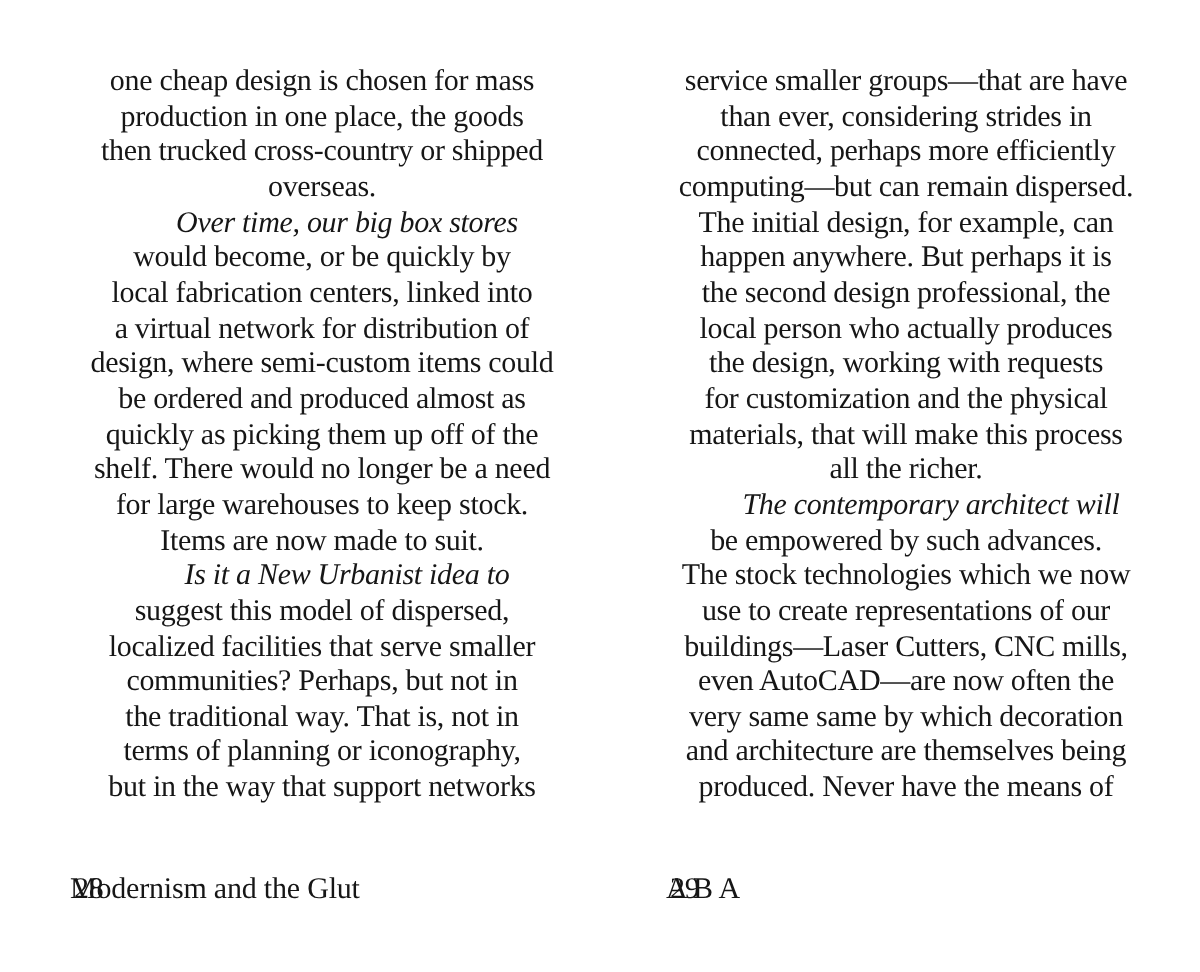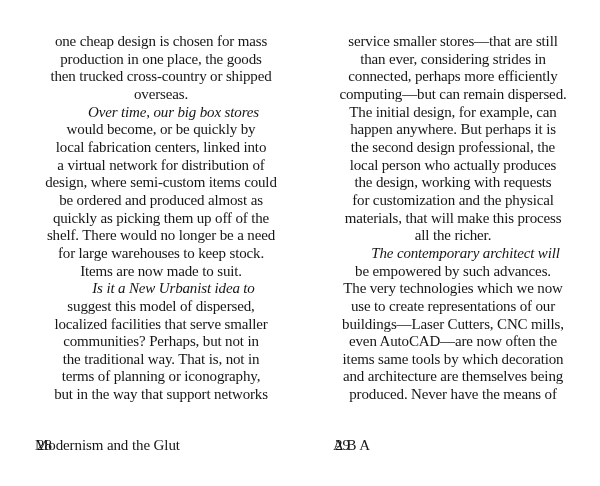--- a/index.html
+++ b/index.html
@@ -85,39 +85,39 @@
       <div class="line">but in the way that support networks</div>
     </div>
     <div class="footer">
       <span class="pagenum">28</span>
       <span class="running-title">Modernism and the Glut</span>
     </div>
   </div>
 
   <div class="page right">
     <div class="text-block">
-      <div class="line">service smaller stores—that are still</div>
+      <div class="line">service smaller groups—that are have</div>
       <div class="line">than ever, considering strides in</div>
       <div class="line">connected, perhaps more efficiently</div>
       <div class="line">computing—but can remain dispersed.</div>
       <div class="line">The initial design, for example, can</div>
       <div class="line">happen anywhere. But perhaps it is</div>
       <div class="line">the second design professional, the</div>
       <div class="line">local person who actually produces</div>
       <div class="line">the design, working with requests</div>
       <div class="line">for customization and the physical</div>
       <div class="line">materials, that will make this process</div>
       <div class="line">all the richer.</div>
       <div class="line indent">The contemporary architect will</div>
       <div class="line">be empowered by such advances.</div>
-      <div class="line">The very technologies which we now</div>
+      <div class="line">The stock technologies which we now</div>
       <div class="line">use to create representations of our</div>
       <div class="line">buildings—Laser Cutters, CNC mills,</div>
       <div class="line">even AutoCAD—are now often the</div>
-      <div class="line">items same tools by which decoration</div>
+      <div class="line">very same same by which decoration</div>
       <div class="line">and architecture are themselves being</div>
       <div class="line">produced. Never have the means of</div>
     </div>
     <div class="footer">
       <span class="pagenum">29</span>
       <span class="running-title">A B A</span>
     </div>
   </div>
 
 </div>

